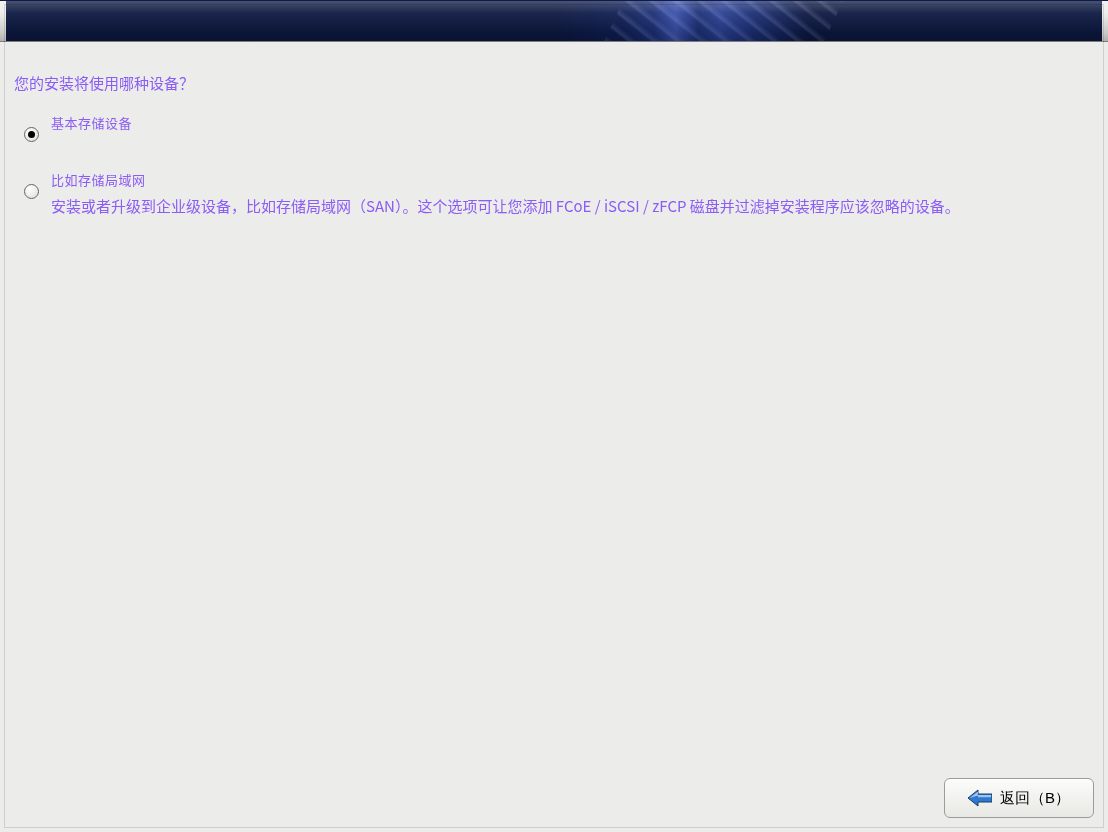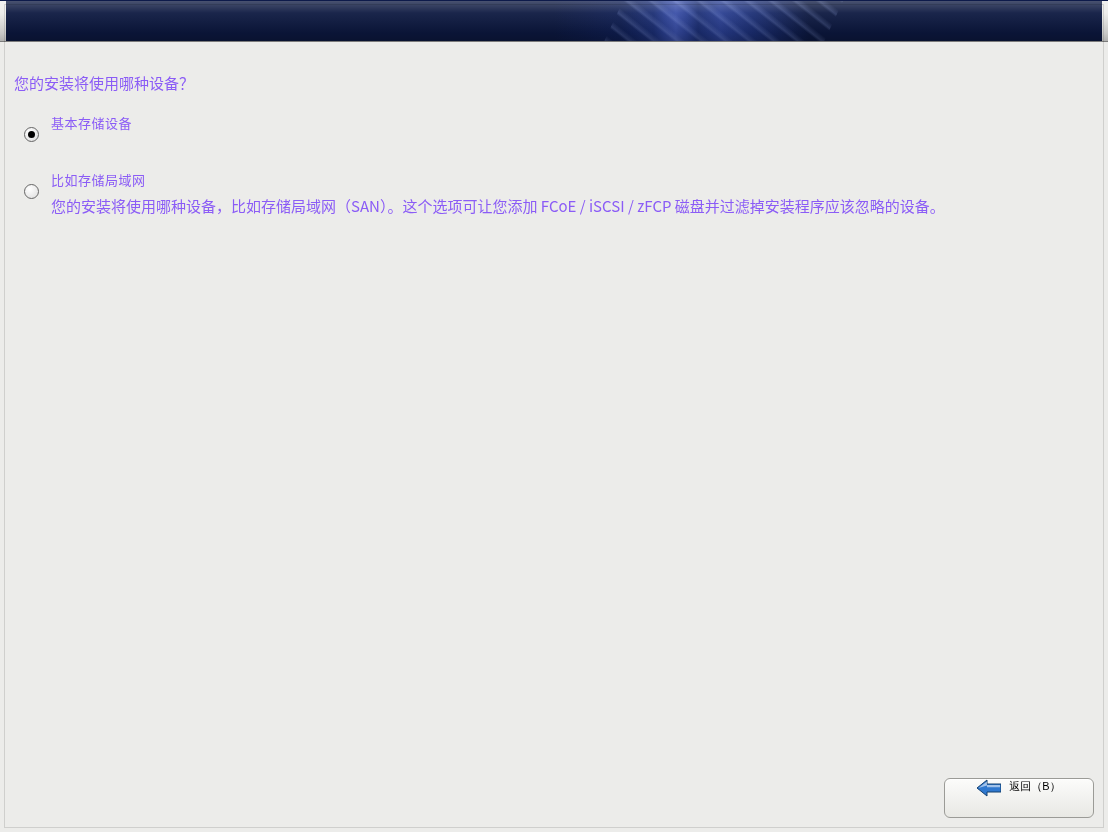--- a/index.html
+++ b/index.html
@@ -135,24 +135,25 @@
       display: flex;
       gap: 16px;
     }
     .btn {
       min-width: 150px;
       height: 40px;
       border: 1px solid #9b9b97;
       border-radius: 6px;
       background: linear-gradient(#fcfcfb, #e8e8e4);
       display: inline-flex;
+      align-items: center;
       justify-content: center;
       gap: 8px;
       padding: 0 16px;
-      font-size: 11px;
+      font-size: 15px;
       cursor: pointer;
       color: #000;
       box-shadow: inset 0 1px 0 rgba(255,255,255,.9);
     }
     .btn.primary {
       border-color: #3b6fb5;
       box-shadow: 0 0 0 1px rgba(80,140,220,.6), inset 0 1px 0 rgba(255,255,255,.9);
     }
 
     .arrow {
@@ -186,21 +187,21 @@
     <span class="radio checked"></span>
     <div class="opt-body">
       <div class="opt-title">基本存储设备</div>
     </div>
   </div>
 
   <div class="option">
     <span class="radio"></span>
     <div class="opt-body">
       <div class="opt-title">比如存储局域网</div>
-      <div class="opt-desc">您的安装将使用哪种设备，比如存储局域网（SAN）。这个选项可让您添加 FCoE / iSCSI / zFCP 磁盘并过滤掉安装程序应该忽略的设备。</div>
+      <div class="opt-desc">安装或者升级到企业级设备，比如存储局域网（SAN）。这个选项可让您添加 FCoE / iSCSI / zFCP 磁盘并过滤掉安装程序应该忽略的设备。</div>
     </div>
   </div>
 </div>
 
 <div class="button-bar">
   <button class="btn">
     <span class="arrow">
       <svg viewBox="0 0 24 18" width="24" height="18">
         <polygon points="0,9 10,1 10,5 24,5 24,13 10,13 10,17" fill="#2f78cf" stroke="#15406f" stroke-width="1" stroke-linejoin="round"></polygon>
         <polygon points="1.5,9 10,2.5 10,6 23,6 23,8.2 10,8.2 10,6.5" fill="rgba(255,255,255,.55)"></polygon>

